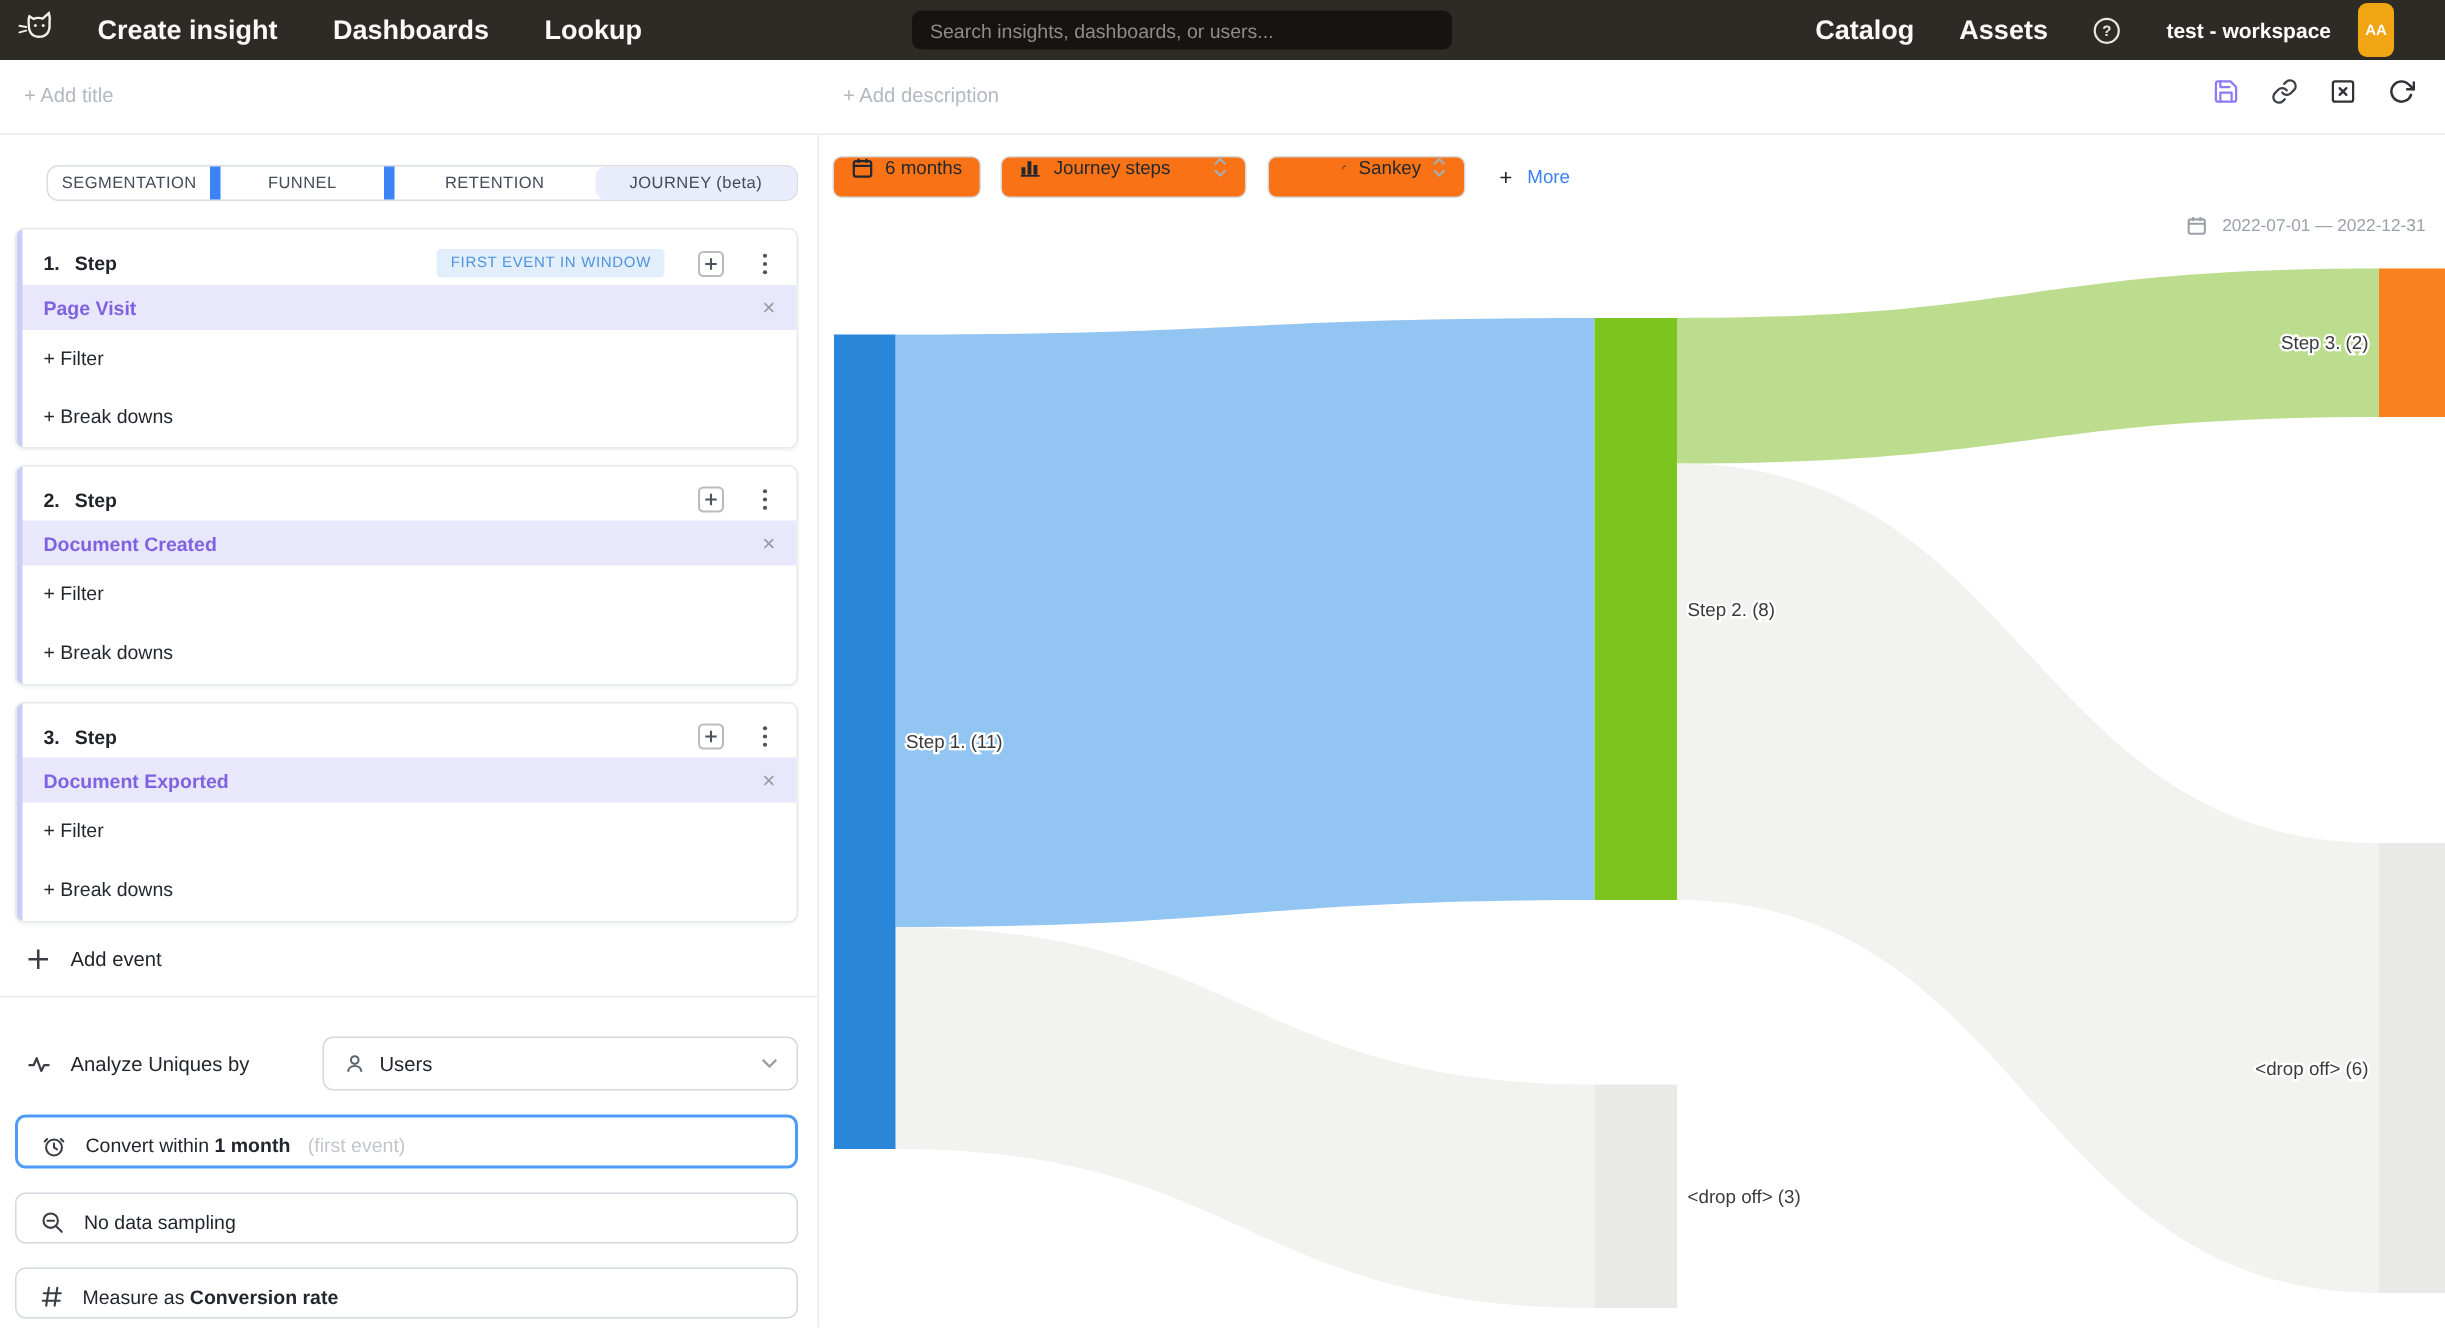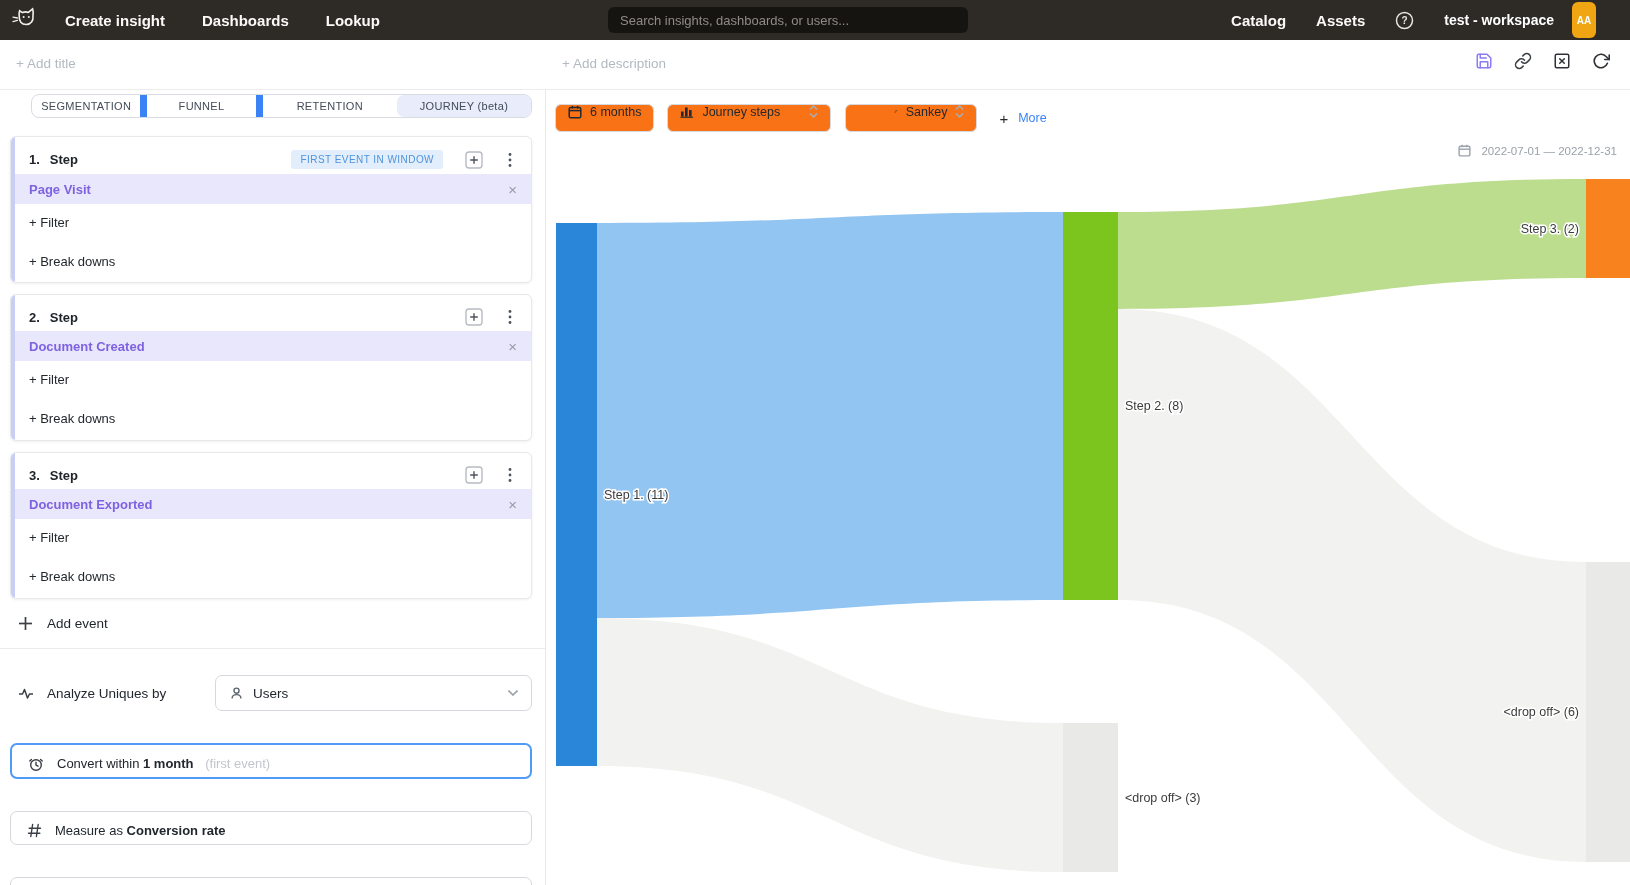--- a/index.html
+++ b/index.html
@@ -5,21 +5,21 @@
   * { box-sizing: border-box; margin: 0; padding: 0; }
   html,body { width:1630px; height:885px; }
   body { font-family:"Liberation Sans", sans-serif; background:#fff; overflow:hidden; }
   .app { position:relative; width:1630px; height:885px; background:#fff; }
 
   
   .navbar { position:absolute; left:0; top:0; width:1630px; height:40px; background:#2e2b27;
             display:flex; align-items:center; padding:0 34px 0 9px; }
   .navbar .logo { width:34px; height:30px; display:flex; align-items:center; justify-content:center; cursor:pointer; }
   .nav-items { display:flex; align-items:center; gap:37px; margin-left:22px; }
-  .nav-item { color:#fbfaf8; font-size:15px; font-weight:700; cursor:pointer; white-space:nowrap; }
+  .nav-item { color:#fbfaf8; font-size:18px; font-weight:700; cursor:pointer; white-space:nowrap; }
   .search { position:absolute; left:608px; top:7px; width:360px; height:26px; background:#161411;
             border:none; border-radius:6px; color:#d6d4d0; font-size:13px; padding:0 12px;
             font-family:"Liberation Sans",sans-serif; }
   .search::placeholder { color:#8f8c86; }
   .nav-right { margin-left:auto; display:flex; align-items:center; gap:30px; }
   .nav-right .nav-item { font-weight:700; }
   .help-icon { width:19px; height:19px; cursor:pointer; display:flex; }
   .workspace { color:#ffffff; font-size:14px; font-weight:700; cursor:pointer; }
   .avatar { width:24px; height:36px; background:#f0a513; border-radius:6px; color:#fff;
             font-size:10px; font-weight:700; display:flex; align-items:center; justify-content:center;
@@ -29,21 +29,21 @@
   .header { position:absolute; left:0; top:40px; width:1630px; height:50px; background:#fff;
             border-bottom:1px solid #ececec; }
   .add-title { position:absolute; left:16px; top:16px; color:#b3b9c1; font-size:13.5px; cursor:pointer; }
   .add-description { position:absolute; left:562px; top:16px; color:#b3b9c1; font-size:13.5px; cursor:pointer; }
   .header-icons { position:absolute; right:20px; top:12px; display:flex; gap:21px; align-items:center; }
   .hicon { width:18px; height:18px; cursor:pointer; display:flex; }
 
   
   .left-panel { position:absolute; left:0; top:90px; width:546px; height:795px; background:#fff;
                 border-right:1px solid #e9e9e9; z-index:3; }
-  .tabs { margin:4px 13px 0 31px; height:24px; display:flex; border:1px solid #d9dce1;
+  .tabs { margin:20px 13px 0 31px; height:24px; display:flex; border:1px solid #d9dce1;
           border-radius:8px; background:#fff; align-items:stretch; }
   .tab { flex:1.05; display:flex; align-items:center; justify-content:center; font-size:11px;
          letter-spacing:.3px; color:#434b57; cursor:pointer; border-left:7px solid #3b82f6; }
   .tab:first-child { border-left:none; }
   .tab.t3, .tab.t4 { flex:1.3; }
   .tab.active { background:#e9ecfa; border-radius:7px; border-left:none; font-weight:400; }
 
   .step-card { position:relative; margin:11px 13px 0 10px; height:147px; background:#fff;
                border:1px solid #e6e8ea; border-radius:6px; box-shadow:0 1px 3px rgba(30,40,60,.07); overflow:hidden; }
   .step-card.first { margin-top:18px; }
@@ -68,21 +68,21 @@
   .add-event-label { font-size:13.5px; font-weight:500; color:#1f242a; }
   .panel-divider { margin-top:17px; border-top:1px solid #e9ebee; }
 
   .analyze-row { margin:26px 13px 0 18px; display:flex; align-items:center; height:36px; }
   .analyze-label { font-size:13.5px; color:#22272e; margin-left:13px; }
   .select-box { margin-left:auto; width:317px; height:36px; border:1px solid #d5d8dd; border-radius:7px;
                 display:flex; align-items:center; padding:0 13px; gap:9px; cursor:pointer; background:#fff; }
   .select-value { font-size:13.5px; color:#22272e; }
   .caret { margin-left:auto; display:flex; }
 
-  .ctl-row { margin:32px 13px 0 10px; height:34px; border:1px solid #d5d8dd; border-radius:7px;
+  .ctl-row { margin:16px 13px 0 10px; height:34px; border:1px solid #d5d8dd; border-radius:7px;
              display:flex; align-items:center; padding:5px 14px 0 16px; gap:13px; font-size:13px;
              color:#22272e; cursor:pointer; background:#fff; }
   .ctl-row.convert { height:36px; border:2px solid #4f9bf7; }
   .bold { font-weight:700; }
   .muted { color:#c2c6cc; margin-left:8px; }
 
   
   .chart-area { position:absolute; left:547px; top:90px; width:1083px; height:795px; background:#fff; }
   .chart-toolbar { position:absolute; left:8px; top:14px; display:flex; align-items:center; gap:13px; z-index:2; }
   .tb-btn { height:28px; border:1px solid #d6d9de; border-radius:6px; background:#f97316; display:flex;
@@ -300,39 +300,39 @@
           <path d="M12.6 3.4 L14.2 5"></path>
       </svg>
       <span>
         <span>Convert within</span>
         <span class="bold">1 month</span>
         <span class="muted">(first event)</span>
       </span>
     </div>
 
     <div class="ctl-row">
+      <svg width="16" height="16" viewBox="0 0 16 16" fill="none" stroke="#3a3f46" stroke-width="1.4" stroke-linecap="round">
+        <circle cx="6.8" cy="6.8" r="4.8"></circle>
+          <line x1="4.6" y1="6.8" x2="9" y2="6.8"></line>
+          <line x1="10.6" y1="10.6" x2="14.2" y2="14.2"></line>
+      </svg>
+      <span>No data sampling</span>
+    </div>
+
+    <div class="ctl-row">
       <svg width="15" height="15" viewBox="0 0 15 15" fill="none" stroke="#3a3f46" stroke-width="1.4" stroke-linecap="round">
         <line x1="5.6" y1="1.5" x2="3.8" y2="13.5"></line>
           <line x1="11.2" y1="1.5" x2="9.4" y2="13.5"></line>
         <line x1="2.2" y1="5.2" x2="13.5" y2="5.2"></line>
           <line x1="1.5" y1="10.2" x2="12.8" y2="10.2"></line>
       </svg>
       <span>
         <span>Measure as</span>
         <span class="bold">Conversion rate</span>
       </span>
-    </div>
-
-    <div class="ctl-row">
-      <svg width="16" height="16" viewBox="0 0 16 16" fill="none" stroke="#3a3f46" stroke-width="1.4" stroke-linecap="round">
-        <circle cx="6.8" cy="6.8" r="4.8"></circle>
-          <line x1="4.6" y1="6.8" x2="9" y2="6.8"></line>
-          <line x1="10.6" y1="10.6" x2="14.2" y2="14.2"></line>
-      </svg>
-      <span>No data sampling</span>
     </div>
   </div>
 
   <div class="chart-area">
 
     <div class="chart-toolbar">
       <div class="tb-btn">
         <svg width="14" height="14" viewBox="0 0 14 14" fill="none" stroke="#23282e" stroke-width="1.5">
           <rect x="1.2" y="2.4" width="11.6" height="10.4" rx="1.6"></rect>
             <line x1="4.4" y1="0.8" x2="4.4" y2="3.6"></line>

